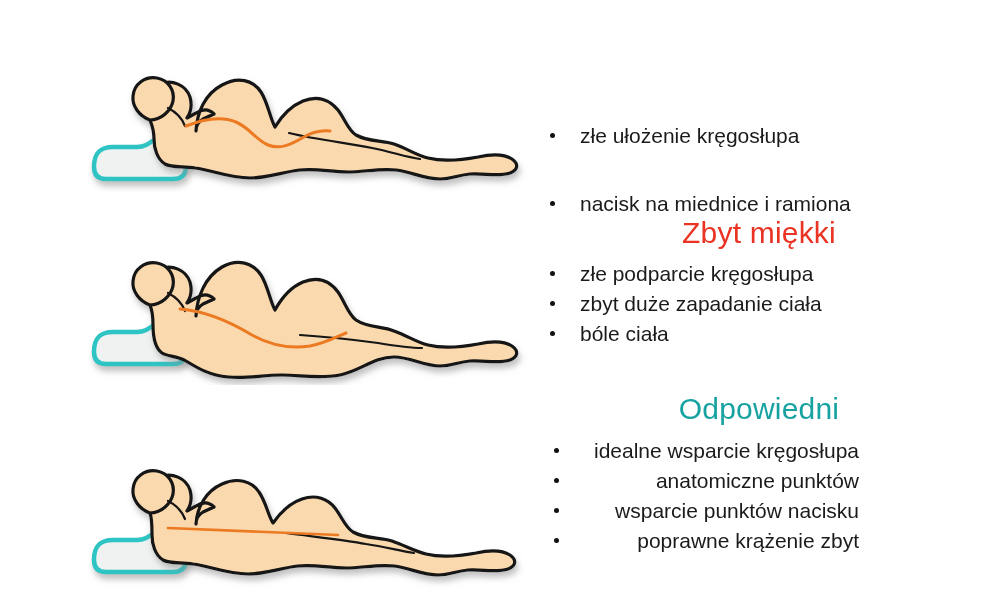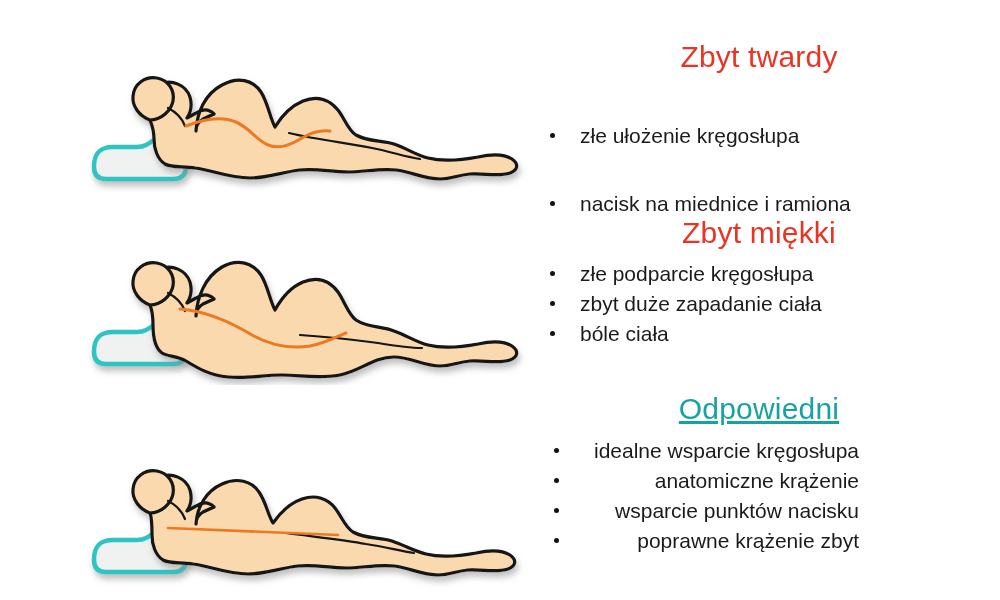--- a/index.html
+++ b/index.html
@@ -94,21 +94,21 @@
   #row-1 .section-title { top: 40px; color: var(--c-red); }
   #row-1 .bullet-list { top: 83px; left: 10px; }
   #row-1 .bullet-list li { padding-left: 30px; margin-top: 38px; }
 
   
   #row-2 .section-title { top: 16px; color: var(--c-red); }
   #row-2 .bullet-list { top: 59px; left: 10px; }
   #row-2 .bullet-list li { padding-left: 30px; }
 
   
-  #row-3 .section-title { top: -8px; color: var(--c-teal); text-decoration: underline; }
+  #row-3 .section-title { top: -8px; color: var(--c-teal); }
   #row-3 .bullet-list { top: 36px; left: 14px; }
   #row-3 .bullet-list li { padding-left: 40px; text-align: right; }
 
   :root {
     --c-red: #ea3323;
     --c-teal: #17a2a2;
   }
 </style>
 </head>
 <body>
@@ -182,21 +182,20 @@
 
         <path d="M186,126
                  C 206,118 222,116 236,122
                  C 250,128 256,140 268,145
                  C 280,150 292,144 302,138
                  C 312,132 320,130 330,131" fill="none" stroke="#ec7a22" stroke-width="3" stroke-linecap="round"></path>
       </svg>
     </div>
 
     <div class="text-col">
-      <div class="section-title">Zbyt twardy</div>
       <ul class="bullet-list">
         <li>
           <span class="dot"></span>
           <span class="txt">złe ułożenie kręgosłupa</span>
         </li>
         <li>
           <span class="dot"></span>
           <span class="txt">nacisk na miednice i ramiona</span>
         </li>
       </ul>
@@ -359,21 +358,21 @@
 
     <div class="text-col">
       <div class="section-title">Odpowiedni</div>
       <ul class="bullet-list">
         <li>
           <span class="dot"></span>
           <span class="txt">idealne wsparcie kręgosłupa</span>
         </li>
         <li>
           <span class="dot"></span>
-          <span class="txt">anatomiczne krążenie</span>
+          <span class="txt">anatomiczne punktów</span>
         </li>
         <li>
           <span class="dot"></span>
           <span class="txt">wsparcie punktów nacisku</span>
         </li>
         <li>
           <span class="dot"></span>
           <span class="txt">poprawne krążenie zbyt</span>
         </li>
       </ul>

